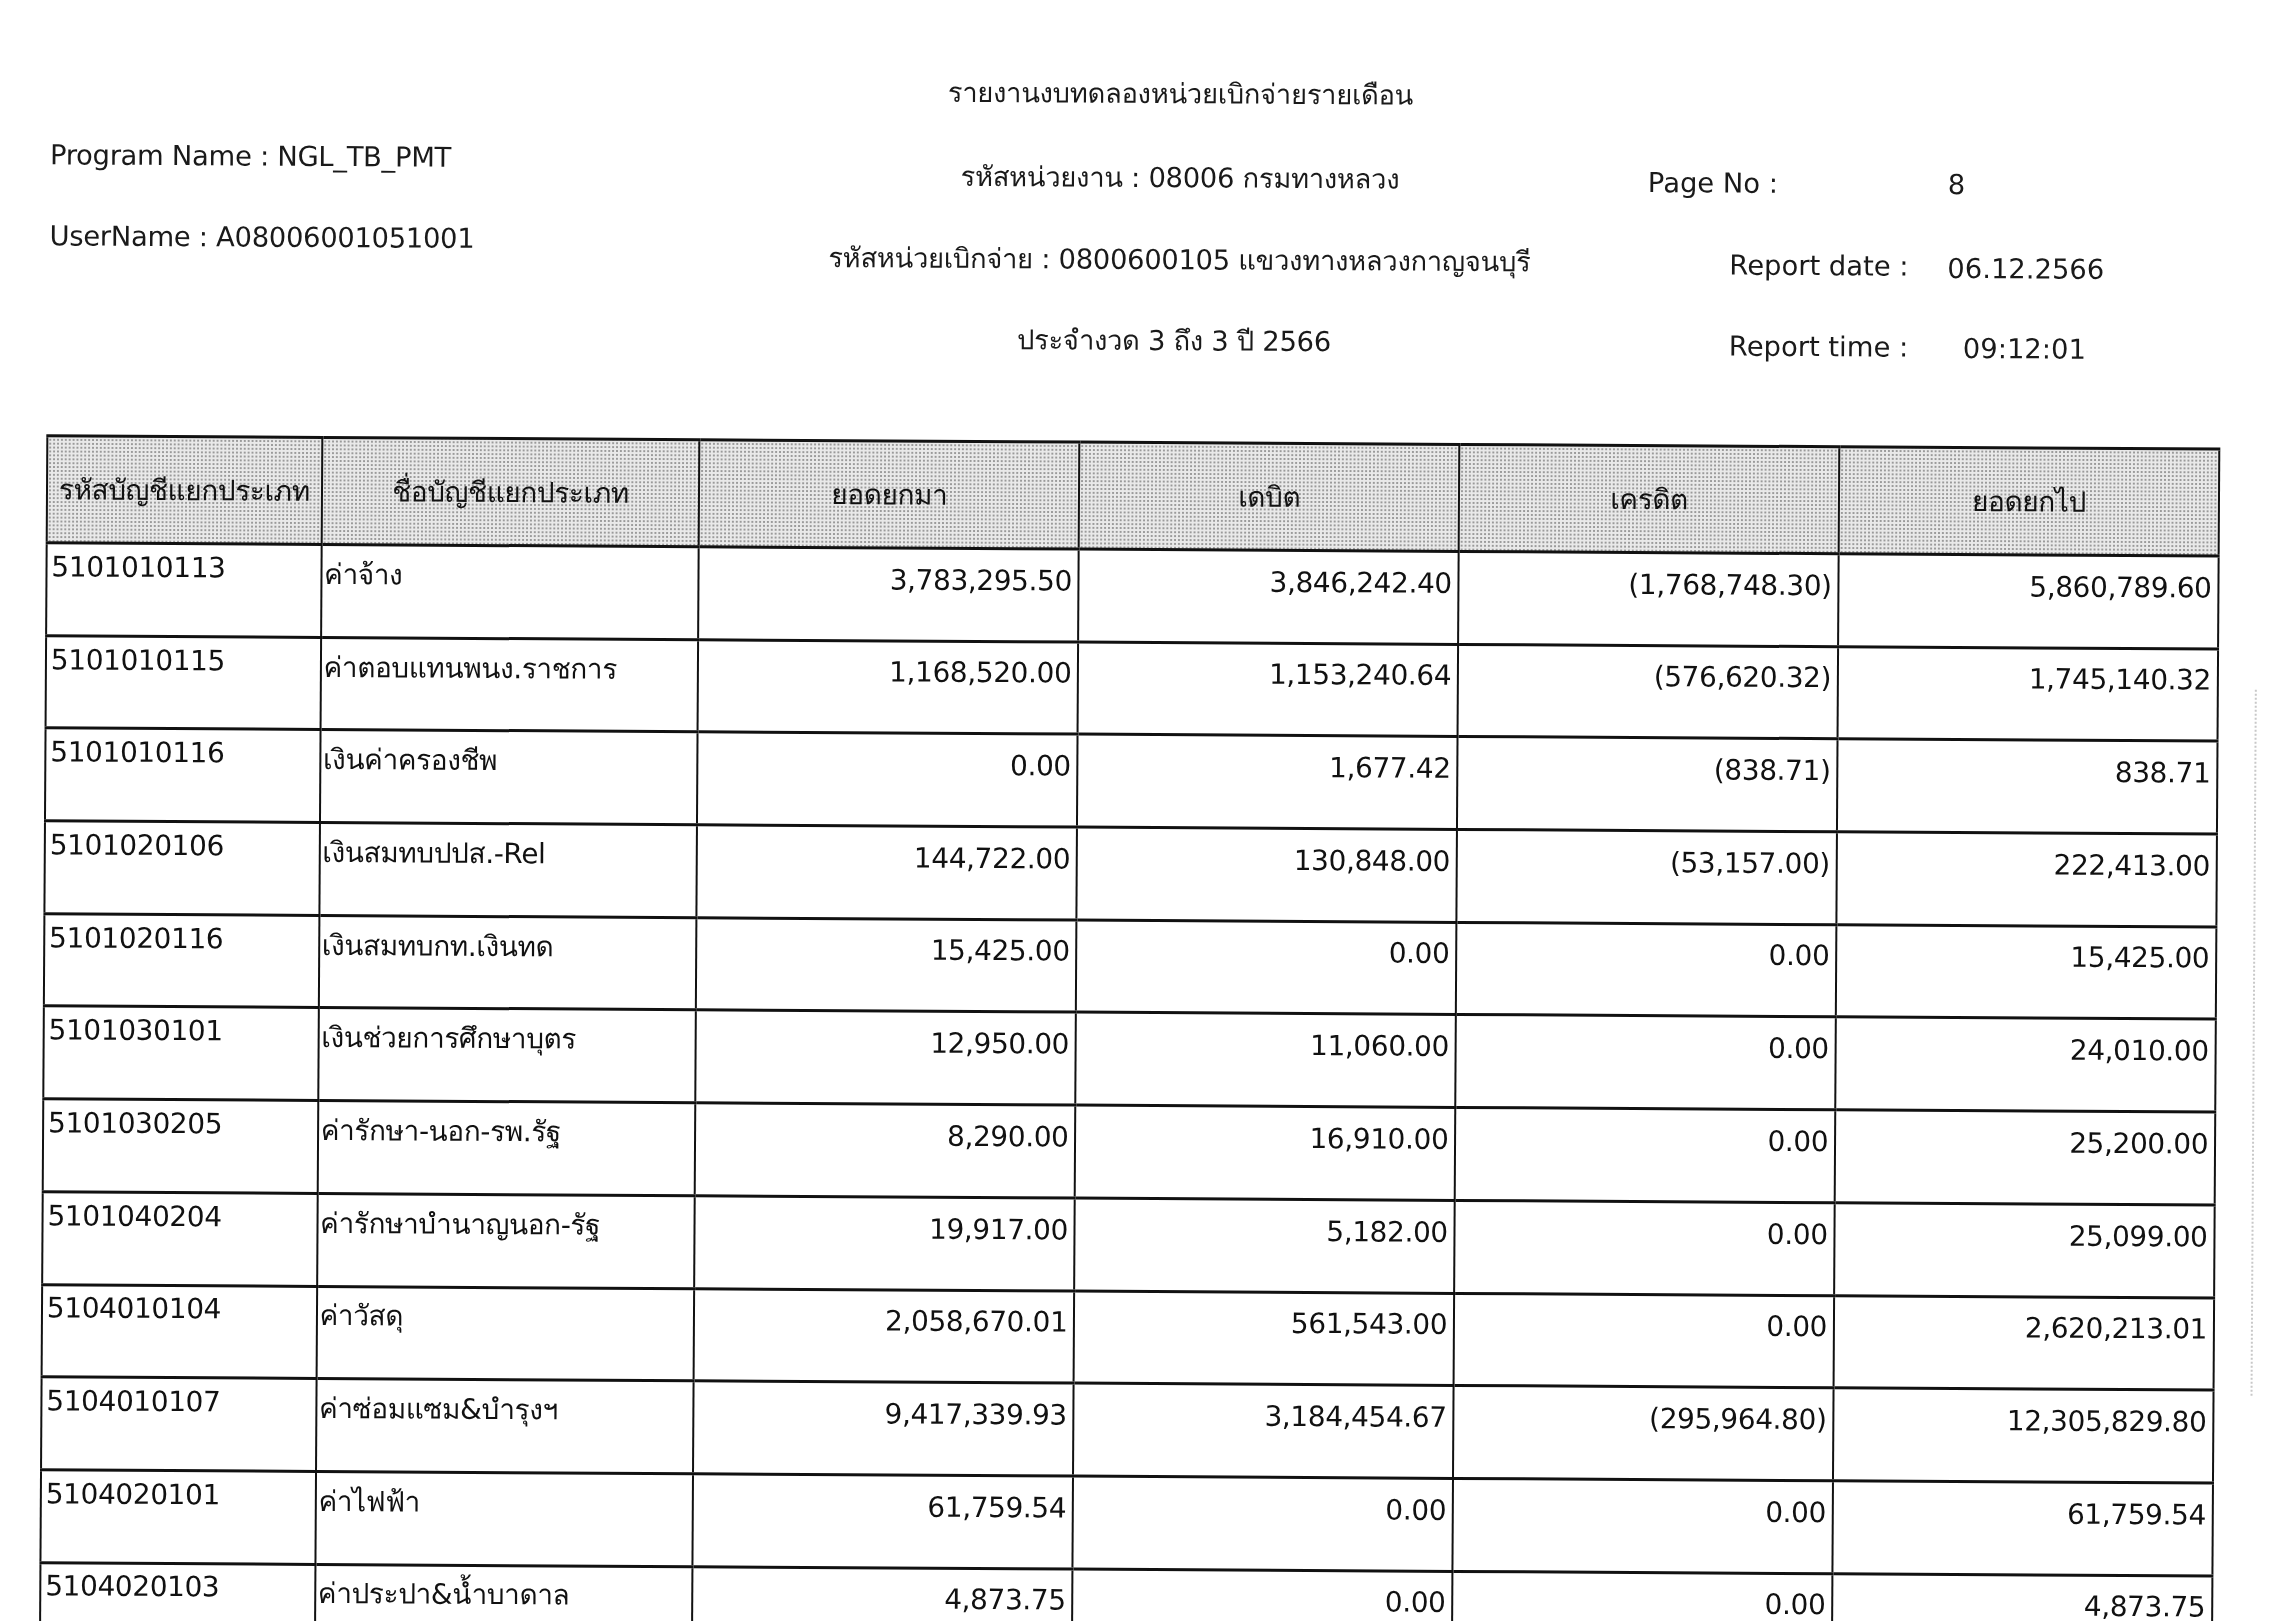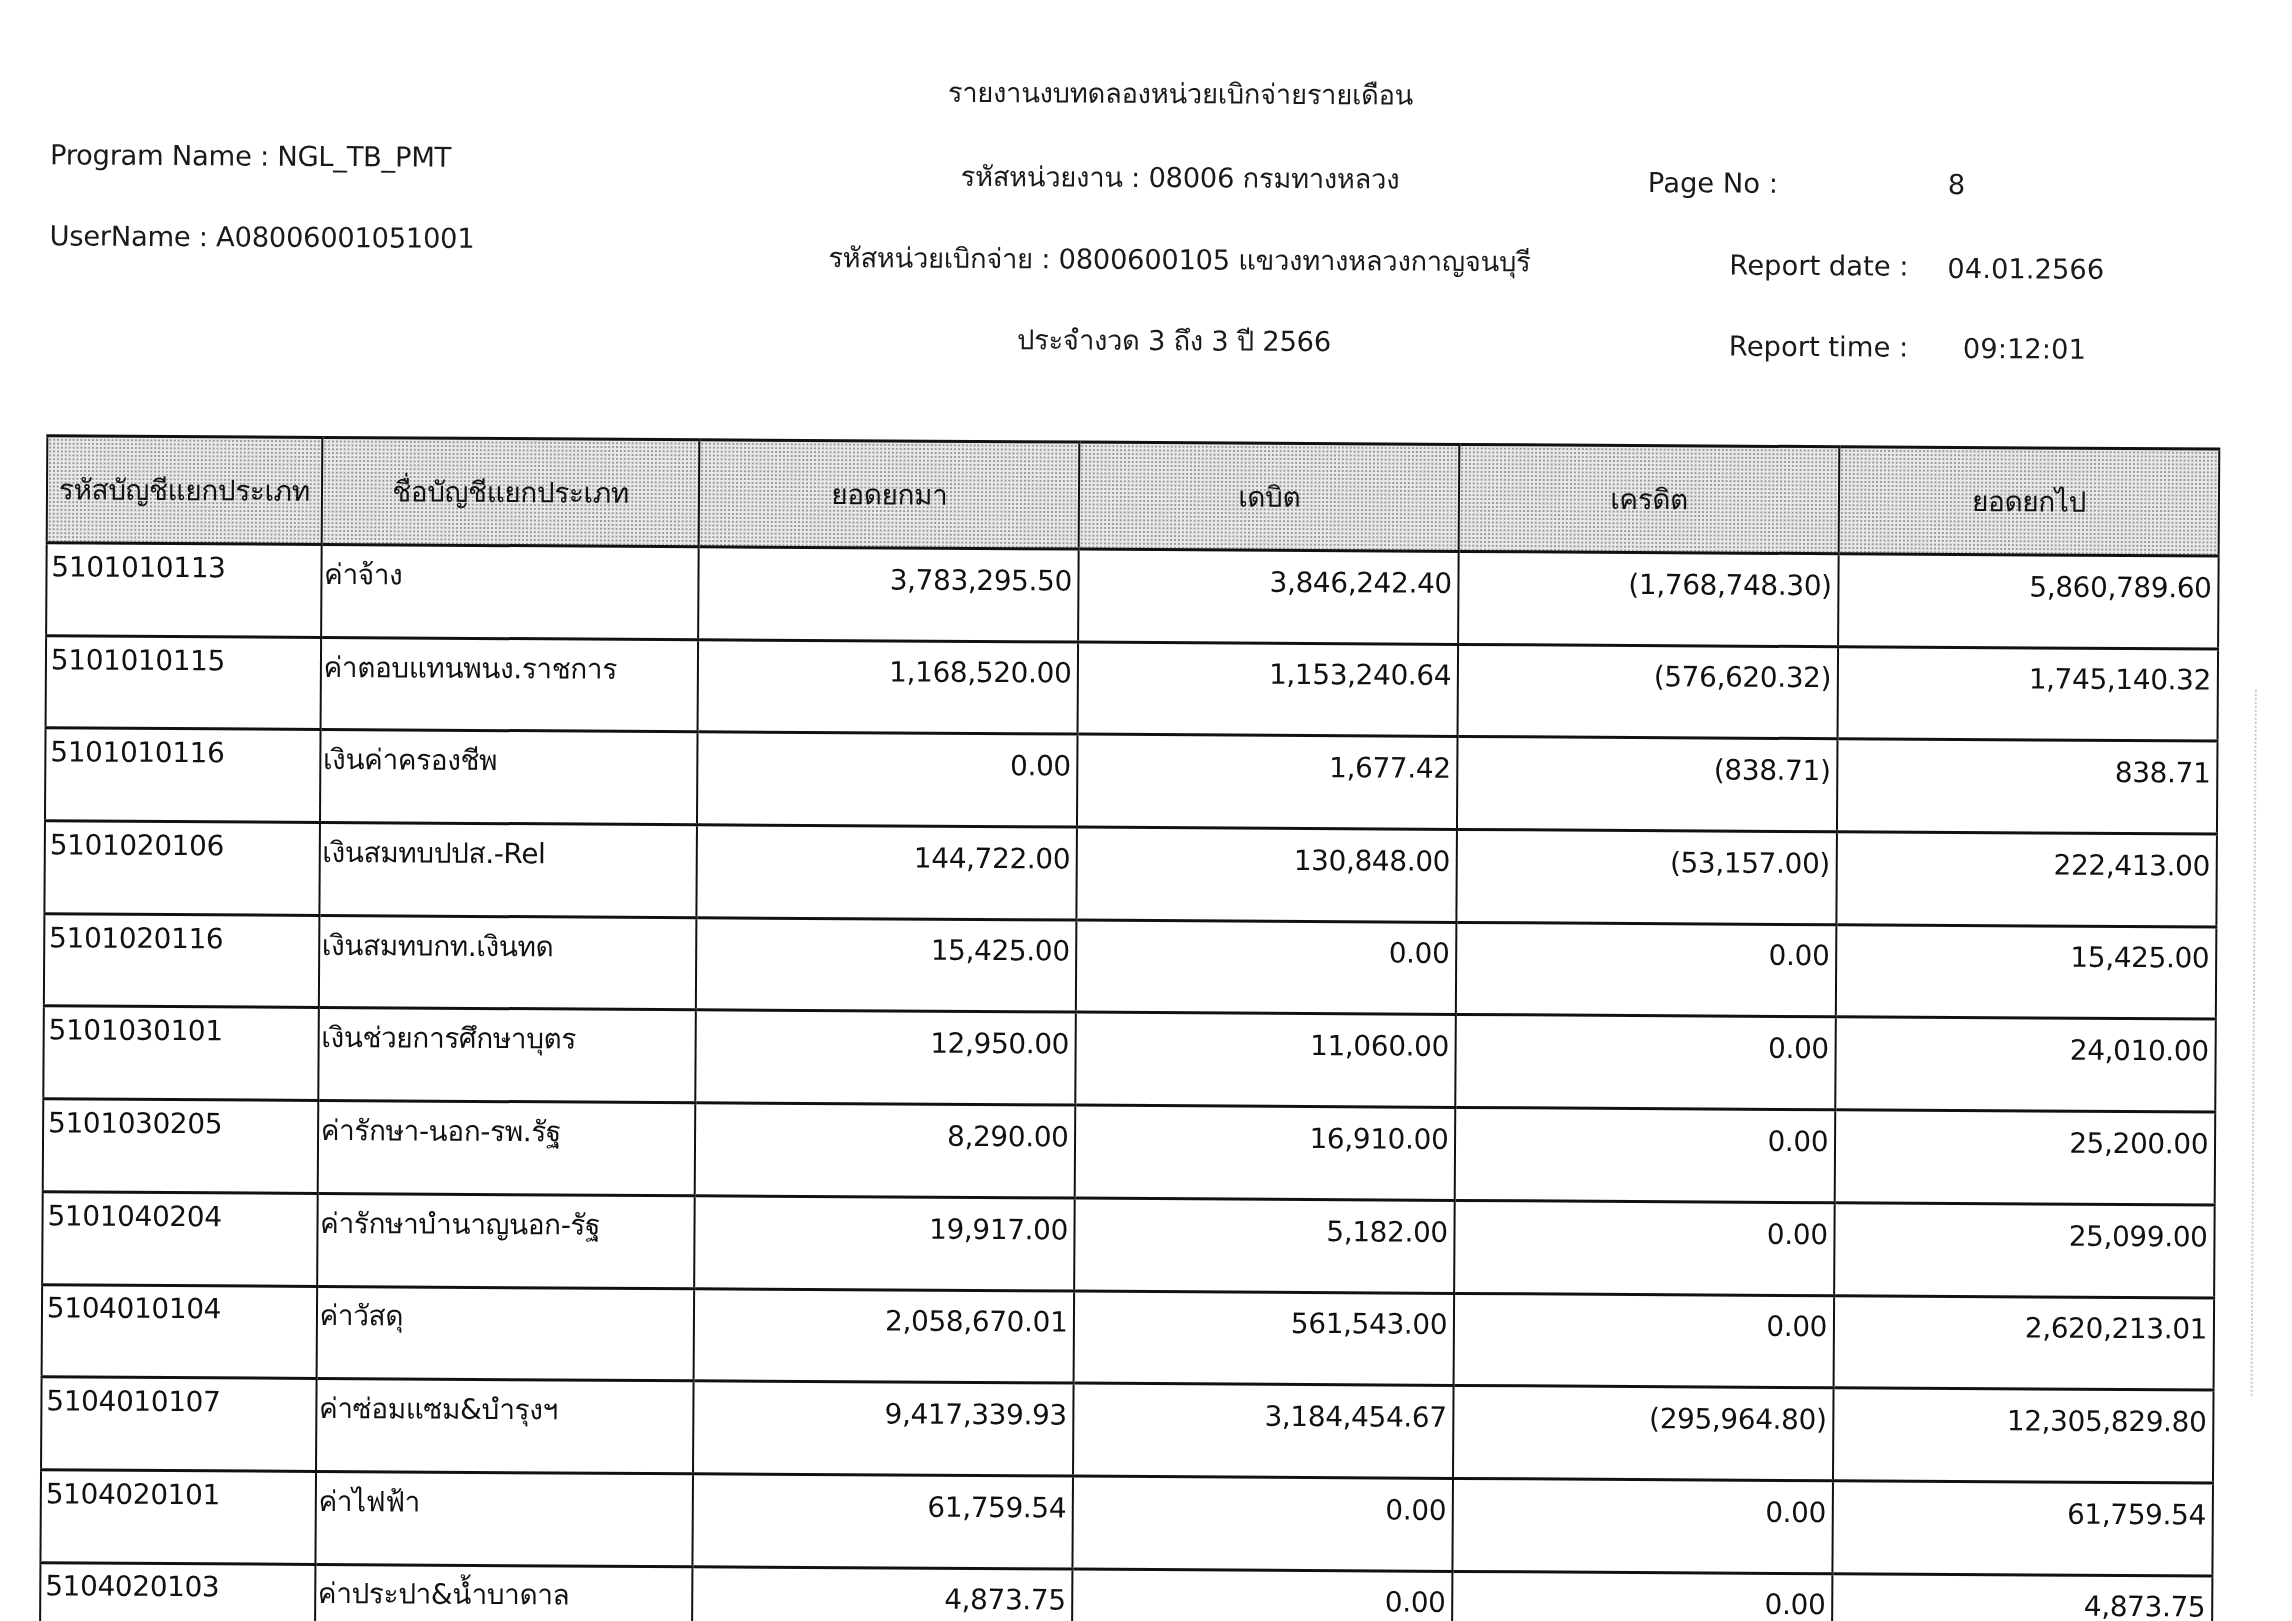--- a/index.html
+++ b/index.html
@@ -96,21 +96,21 @@
   <div class="hdr center" style="left:1181px; top:149px;">รหัสหน่วยงาน : 08006 กรมทางหลวง</div>
   <div class="hdr center" style="left:1181px; top:231px;">รหัสหน่วยเบิกจ่าย : 0800600105 แขวงทางหลวงกาญจนบุรี</div>
   <div class="hdr center" style="left:1176px; top:312px;">ประจำงวด 3 ถึง 3 ปี 2566</div>
 
   <div class="hdr" style="left:51px; top:139px;">Program Name : NGL_TB_PMT</div>
   <div class="hdr" style="left:51px; top:220px;">UserName : A08006001051001</div>
 
   <div class="meta-label" style="left:1649px; top:157px;">Page No :</div>
   <div class="meta-value" style="left:1949px; top:157px;">8</div>
   <div class="meta-label" style="left:1731px; top:239px;">Report date :</div>
-  <div class="meta-value" style="left:1949px; top:241px;">04.01.2566</div>
+  <div class="meta-value" style="left:1949px; top:241px;">06.12.2566</div>
   <div class="meta-label" style="left:1731px; top:320px;">Report time :</div>
   <div class="meta-value" style="left:1949px; top:321px;margin-left:16px;">09:12:01</div>
 
   <div class="rule-right"></div>
 
   <table class="report">
     <colgroup>
       <col class="c-code">
         <col class="c-name">
         <col class="c-num">

